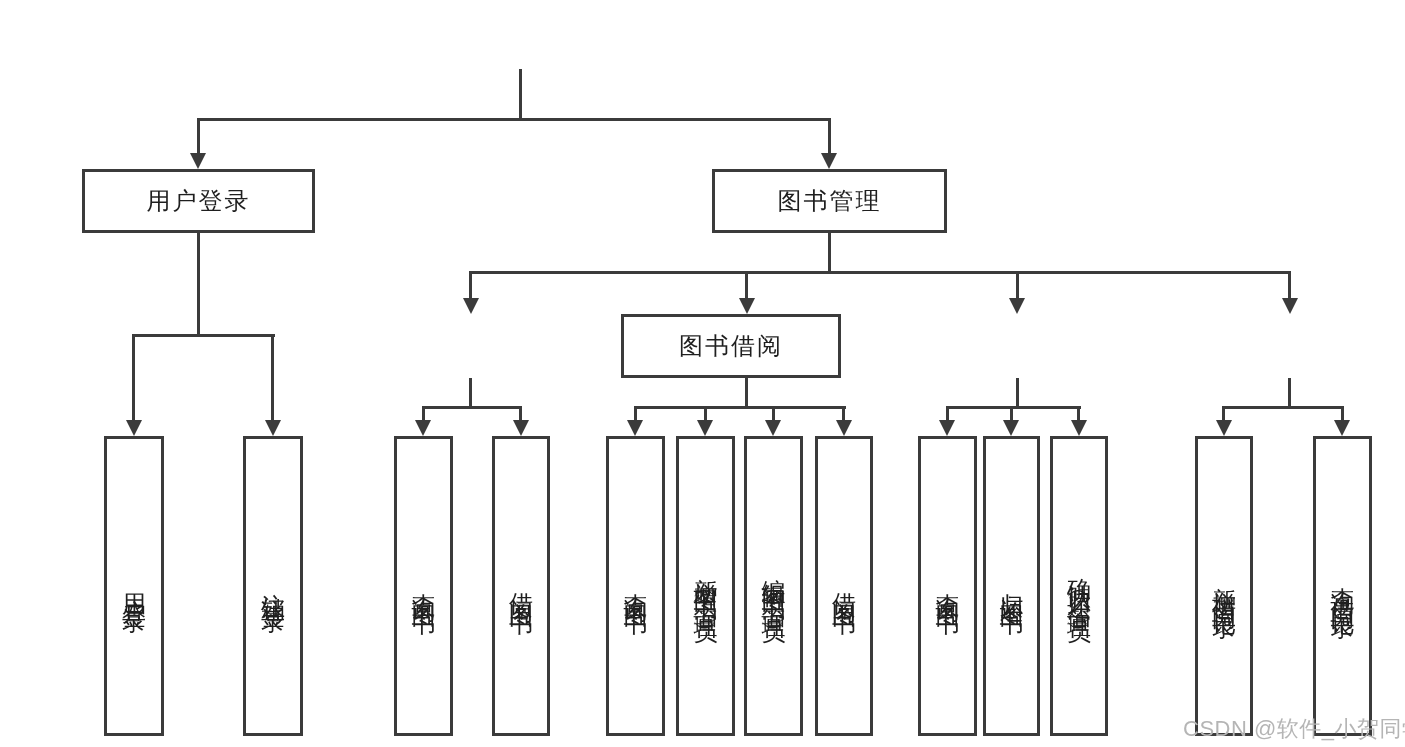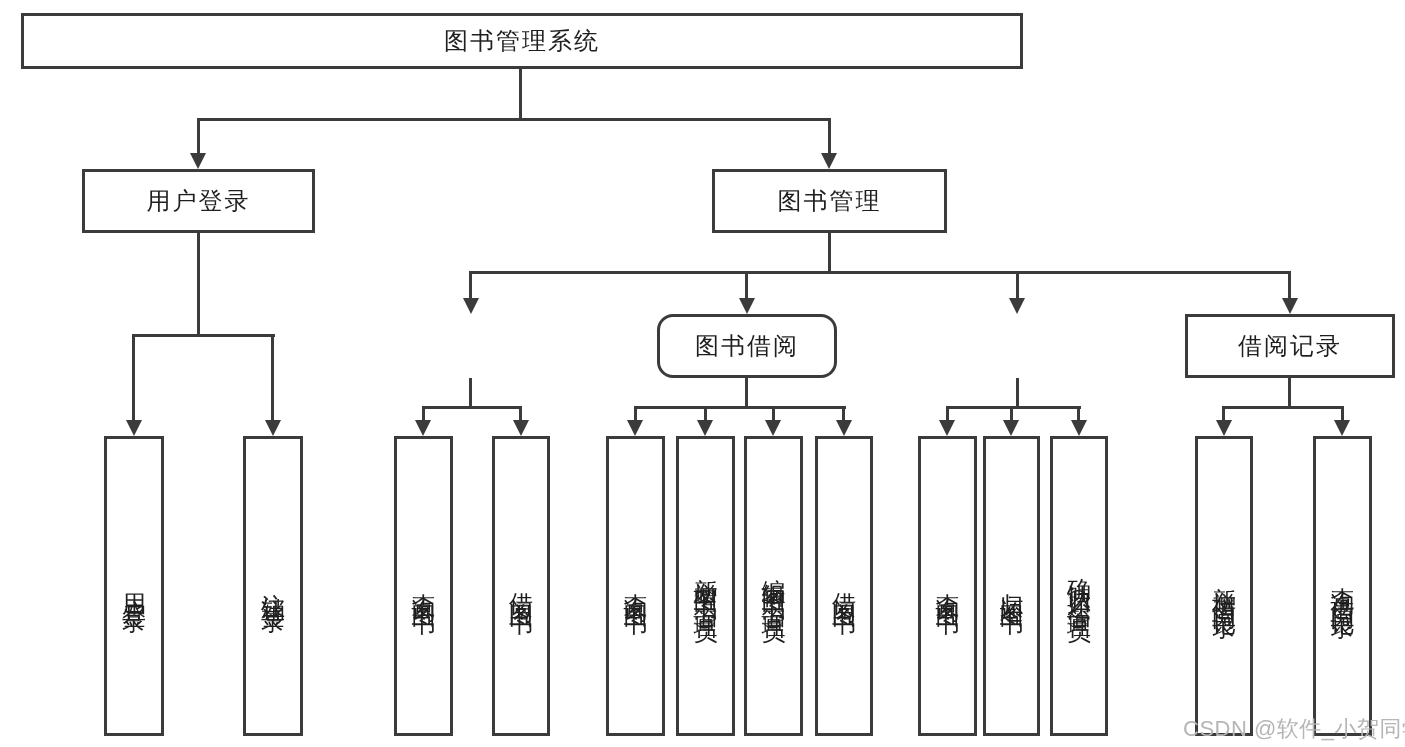--- a/index.html
+++ b/index.html
@@ -27,23 +27,20 @@
   .watermark {
     position:absolute; left:1183px; top:714px; z-index:5;
     font-size:22px; letter-spacing:0.5px; color:#b5b5b5; white-space:nowrap;
   }
 </style>
 </head>
 <body>
 
 <div class="canvas">
 
-  <div class="box hbox" style="left:21px; top:13px; width:1002px; height:56px;">
-    <span>图书管理系统</span>
-  </div>
 
   <div class="line" style="left:519px; top:69px; width:3px; height:52px;"></div>
   <div class="line" style="left:197px; top:118px; width:634px; height:3px;"></div>
   <div class="line" style="left:197px; top:118px; width:3px; height:38px;"></div>
   <div class="arrow" style="left:190px; top:153px;"></div>
   <div class="line" style="left:828px; top:118px; width:3px; height:38px;"></div>
   <div class="arrow" style="left:821px; top:153px;"></div>
 
   <div class="box hbox" style="left:82px; top:169px; width:233px; height:64px;">
     <span>用户登录</span>
@@ -63,25 +60,22 @@
   <div class="line" style="left:471px; top:271px; width:819px; height:3px;"></div>
   <div class="line" style="left:469px; top:271px; width:3px; height:31px;"></div>
   <div class="arrow" style="left:463px; top:298px;"></div>
   <div class="line" style="left:745px; top:271px; width:3px; height:31px;"></div>
   <div class="arrow" style="left:739px; top:298px;"></div>
   <div class="line" style="left:1016px; top:271px; width:3px; height:31px;"></div>
   <div class="arrow" style="left:1009px; top:298px;"></div>
   <div class="line" style="left:1288px; top:271px; width:3px; height:31px;"></div>
   <div class="arrow" style="left:1282px; top:298px;"></div>
 
-  <div class="box hbox" style="left:657px; top:314px; width:180px; height:64px;border-radius:16px;">
+  <div class="box hbox" style="left:621px; top:314px; width:220px; height:64px;">
     <span>图书借阅</span>
-  </div>
-  <div class="box hbox" style="left:1185px; top:314px; width:210px; height:64px;">
-    <span>借阅记录</span>
   </div>
 
   <div class="line" style="left:469px; top:378px; width:3px; height:31px;"></div>
   <div class="line" style="left:422px; top:406px; width:100px; height:3px;"></div>
   <div class="line" style="left:422px; top:406px; width:3px; height:18px;"></div>
   <div class="arrow" style="left:415px; top:420px;"></div>
   <div class="line" style="left:519px; top:406px; width:3px; height:18px;"></div>
   <div class="arrow" style="left:513px; top:420px;"></div>
 
   <div class="line" style="left:745px; top:378px; width:3px; height:31px;"></div>

